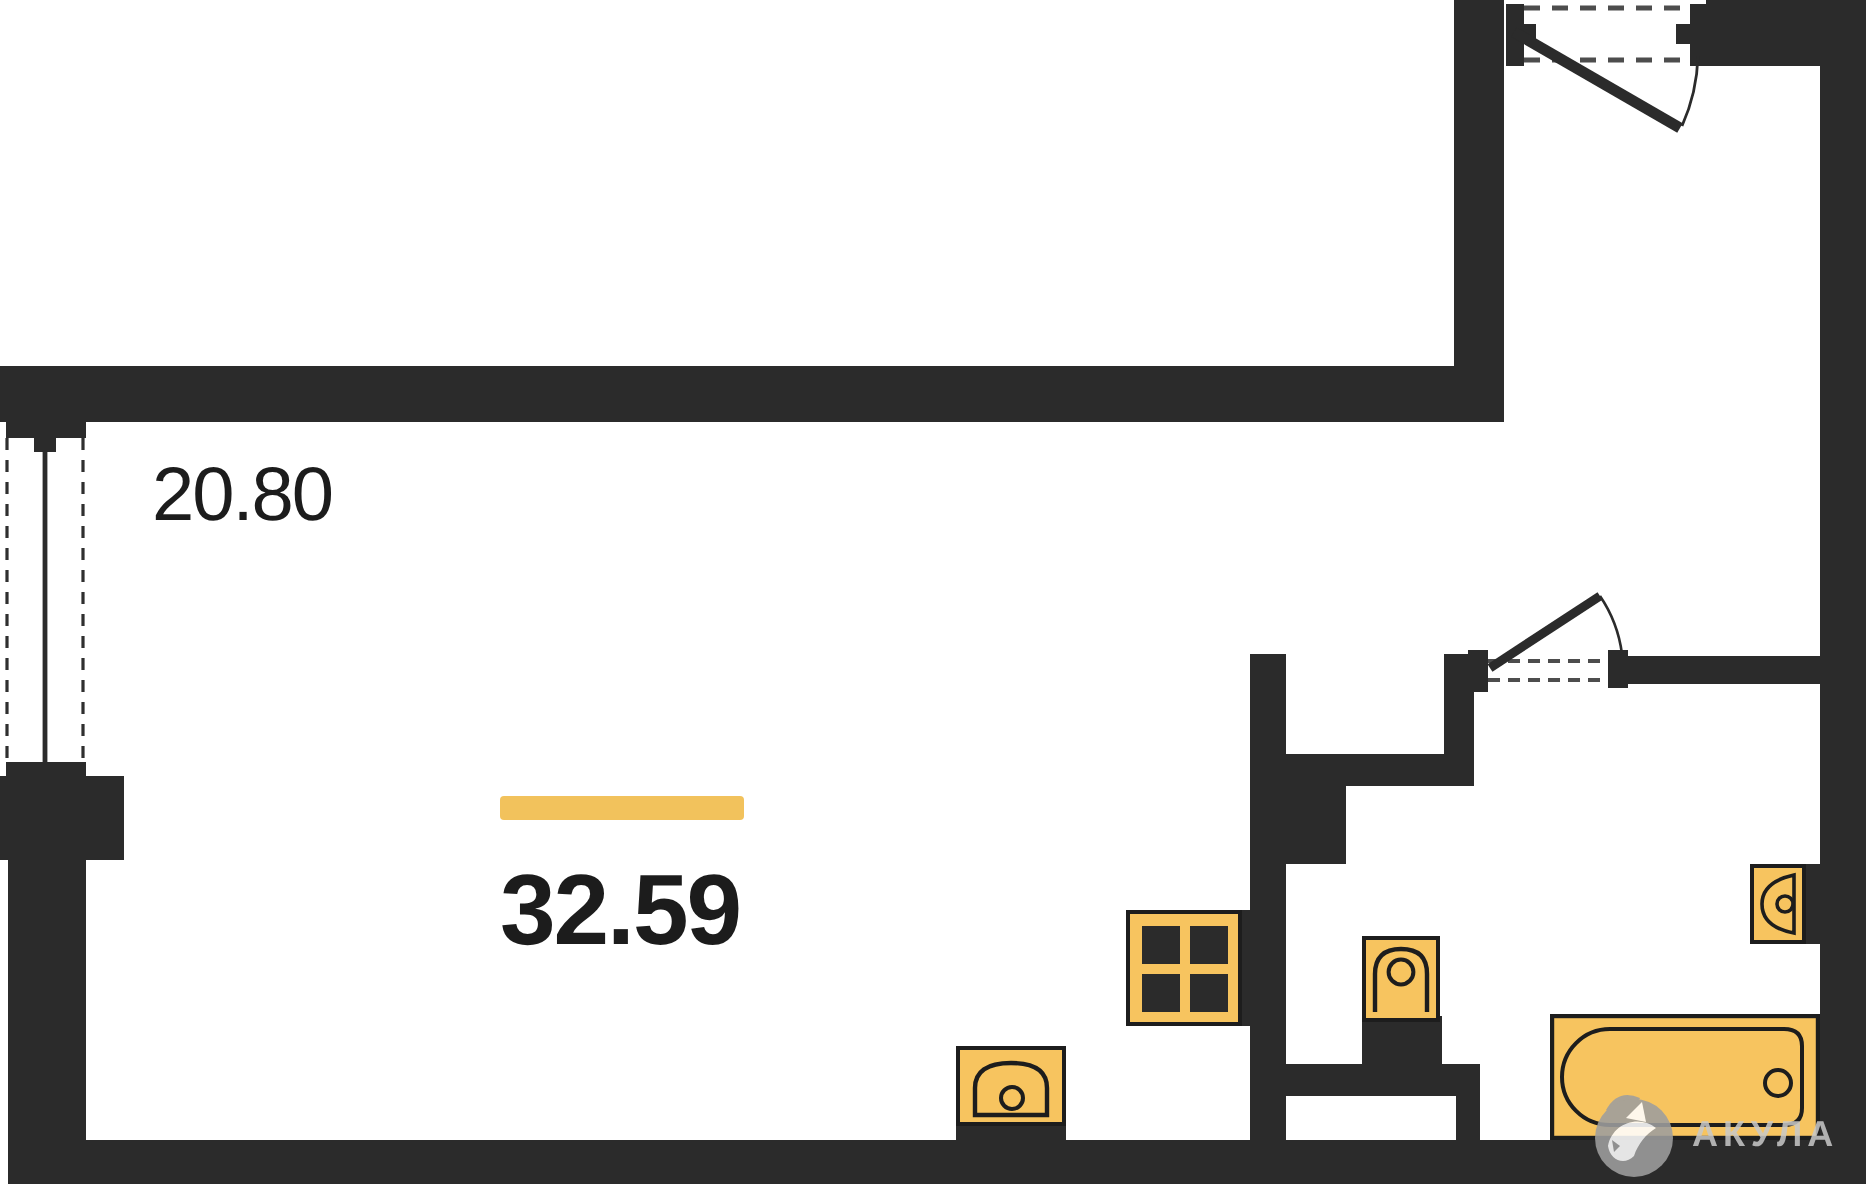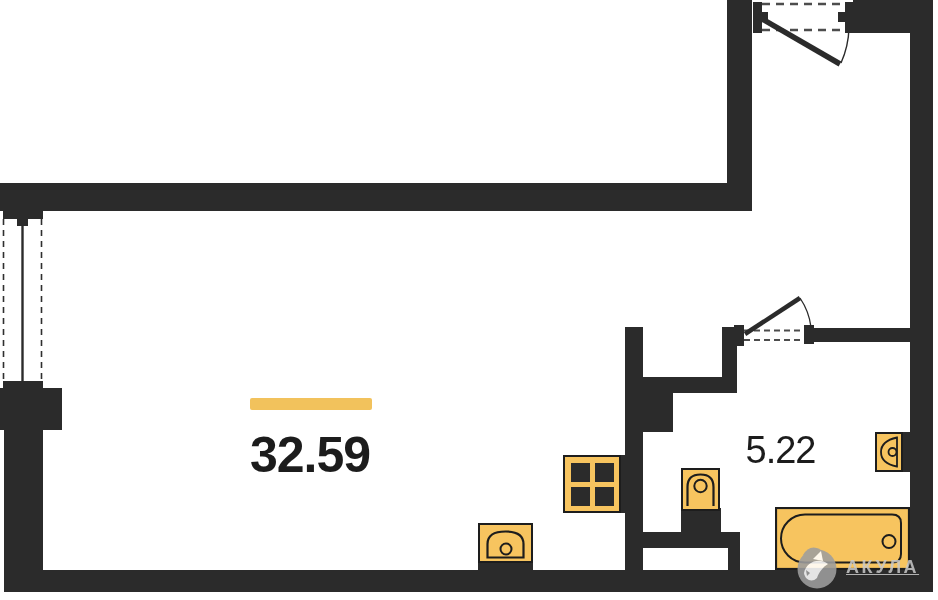--- a/index.html
+++ b/index.html
@@ -28,21 +28,21 @@
   .fixture{position:absolute;}
   .fixfill{fill:var(--fixture-fill);stroke:var(--fixture-stroke);}
   .fixline{fill:none;stroke:var(--fixture-stroke);}
   .fixdot{fill:var(--fixture-fill);stroke:var(--fixture-stroke);}
   .wallfill{fill:var(--wall);}
   .doorline{stroke:var(--wall);fill:none;}
   .dashline{stroke:var(--dash);fill:none;}
   .windash{stroke:#2f2f2f;fill:none;}
   .watermark{position:absolute;left:795px;top:546px;display:flex;align-items:center;}
   .watermark-text{color:var(--watermark);opacity:.85;font-size:18px;font-weight:700;
-      letter-spacing:2.5px;margin-left:7px;padding-bottom:2px;text-decoration:underline;}
+      letter-spacing:2.5px;margin-left:7px;padding-bottom:2px;}
 </style>
 </head>
 <body>
 
 <div class="plan">
 
   <div class="wall" style="left:0;top:183px;width:728px;height:28px"></div>
   <div class="wall" style="left:727px;top:0;width:25px;height:211px"></div>
   <div class="wall" style="left:853px;top:0;width:80px;height:33px"></div>
   <div class="wall" style="left:910px;top:0;width:23px;height:592px"></div>
@@ -117,21 +117,21 @@
     <circle class="fixdot" cx="114" cy="34.5" r="6.5" stroke-width="2"></circle>
   </svg>
 
   <svg class="fixture" style="left:875px;top:432px" width="37" height="40" viewBox="0 0 37 40">
     <rect class="wallfill" x="27" y="0" width="10" height="40"></rect>
     <rect class="fixfill" x="1" y="1" width="26" height="38" stroke-width="2"></rect>
     <path class="fixline" d="M22,5.5 Q6,9 6,20 Q6,31.5 22,34.5 Z" stroke-width="1.8"></path>
     <circle class="fixdot" cx="17.5" cy="20" r="4" stroke-width="1.8"></circle>
   </svg>
 
-  <div class="area-label" style="left:718px;top:433px;width:125px;height:34px">5.22</div>
+  <div class="area-label" style="left:58px;top:231px;width:126px;height:34px">20.80</div>
 
   <div class="highlight-bar"></div>
   <div class="total-label" style="left:228px;top:432px;width:164px;height:46px">32.59</div>
 
   <div class="watermark">
     <svg width="44" height="44" viewBox="0 0 44 44" opacity="0.88">
       <path d="M8,9 Q14,-2 25,3 L21,12 Z" fill="var(--watermark-logo)"></path>
       <circle cx="22" cy="23" r="19.5" fill="var(--watermark-logo)"></circle>
       <path d="M9,27 C11,16 24,11 33,18 C28,21 24,26 22,32 C17,37 10,34 9,27 Z" fill="#ffffff"></path>
       <path d="M18,13 L26,5 L28,15 Z" fill="#ffffff"></path>

